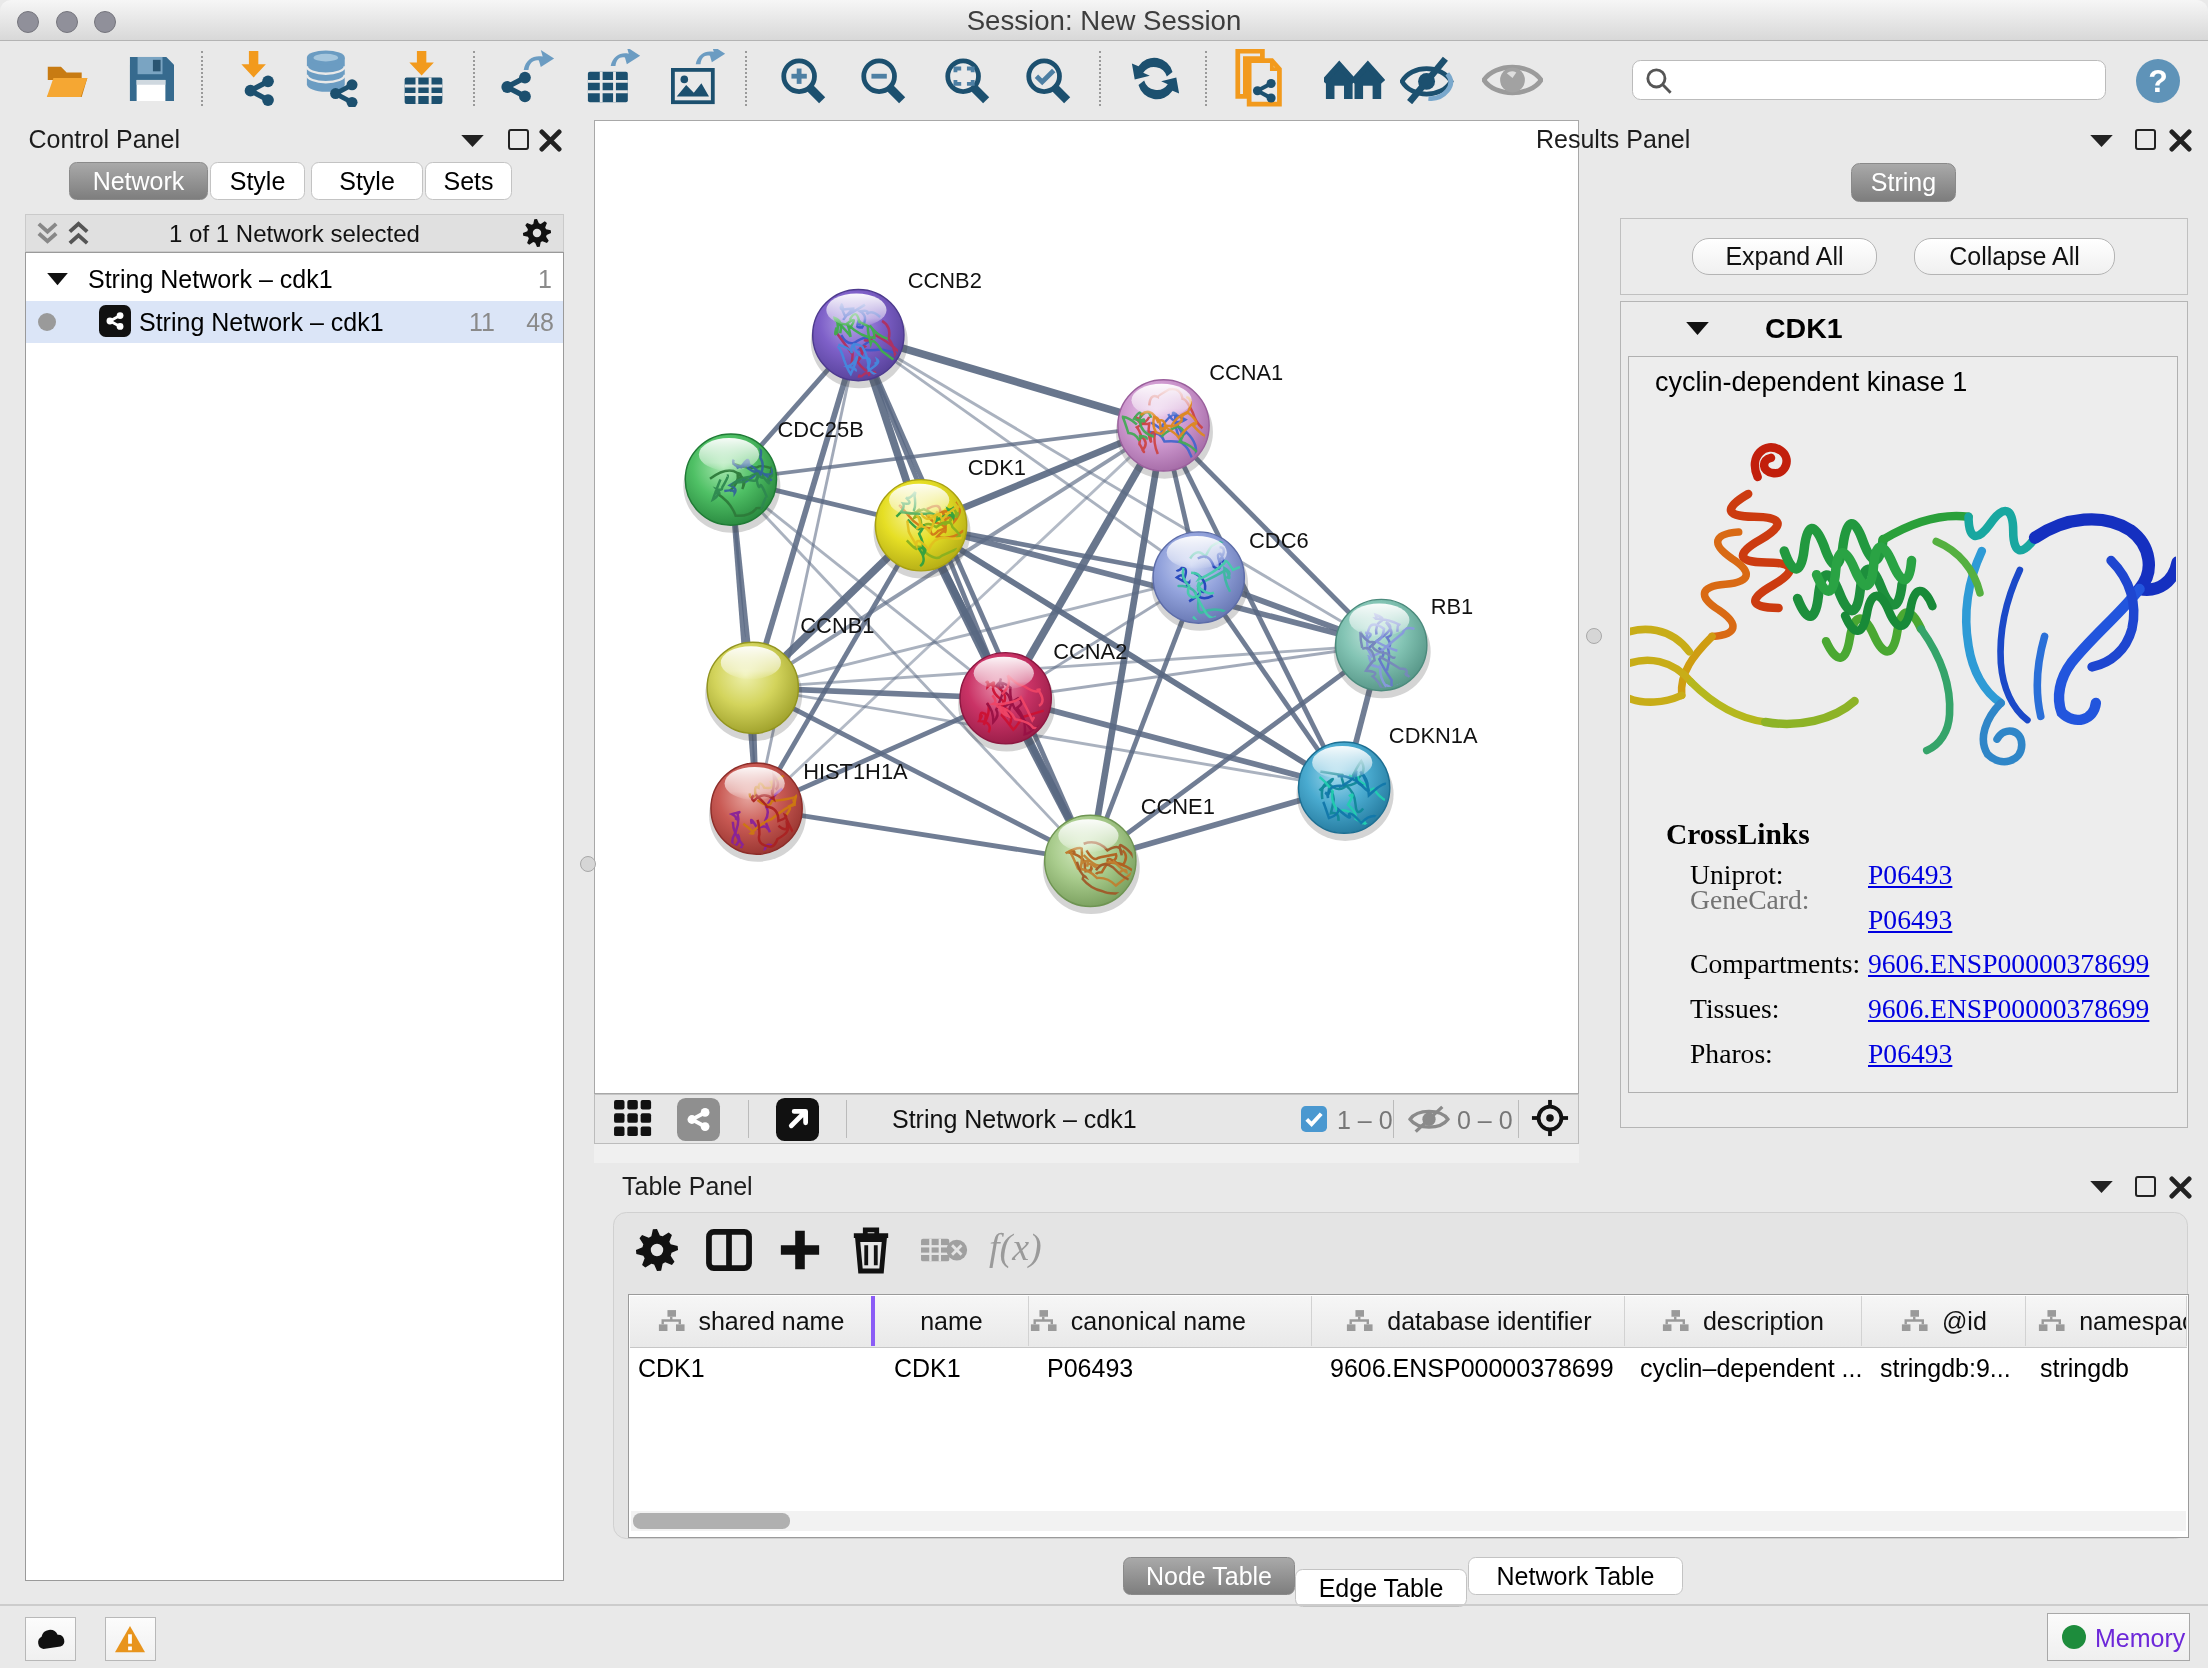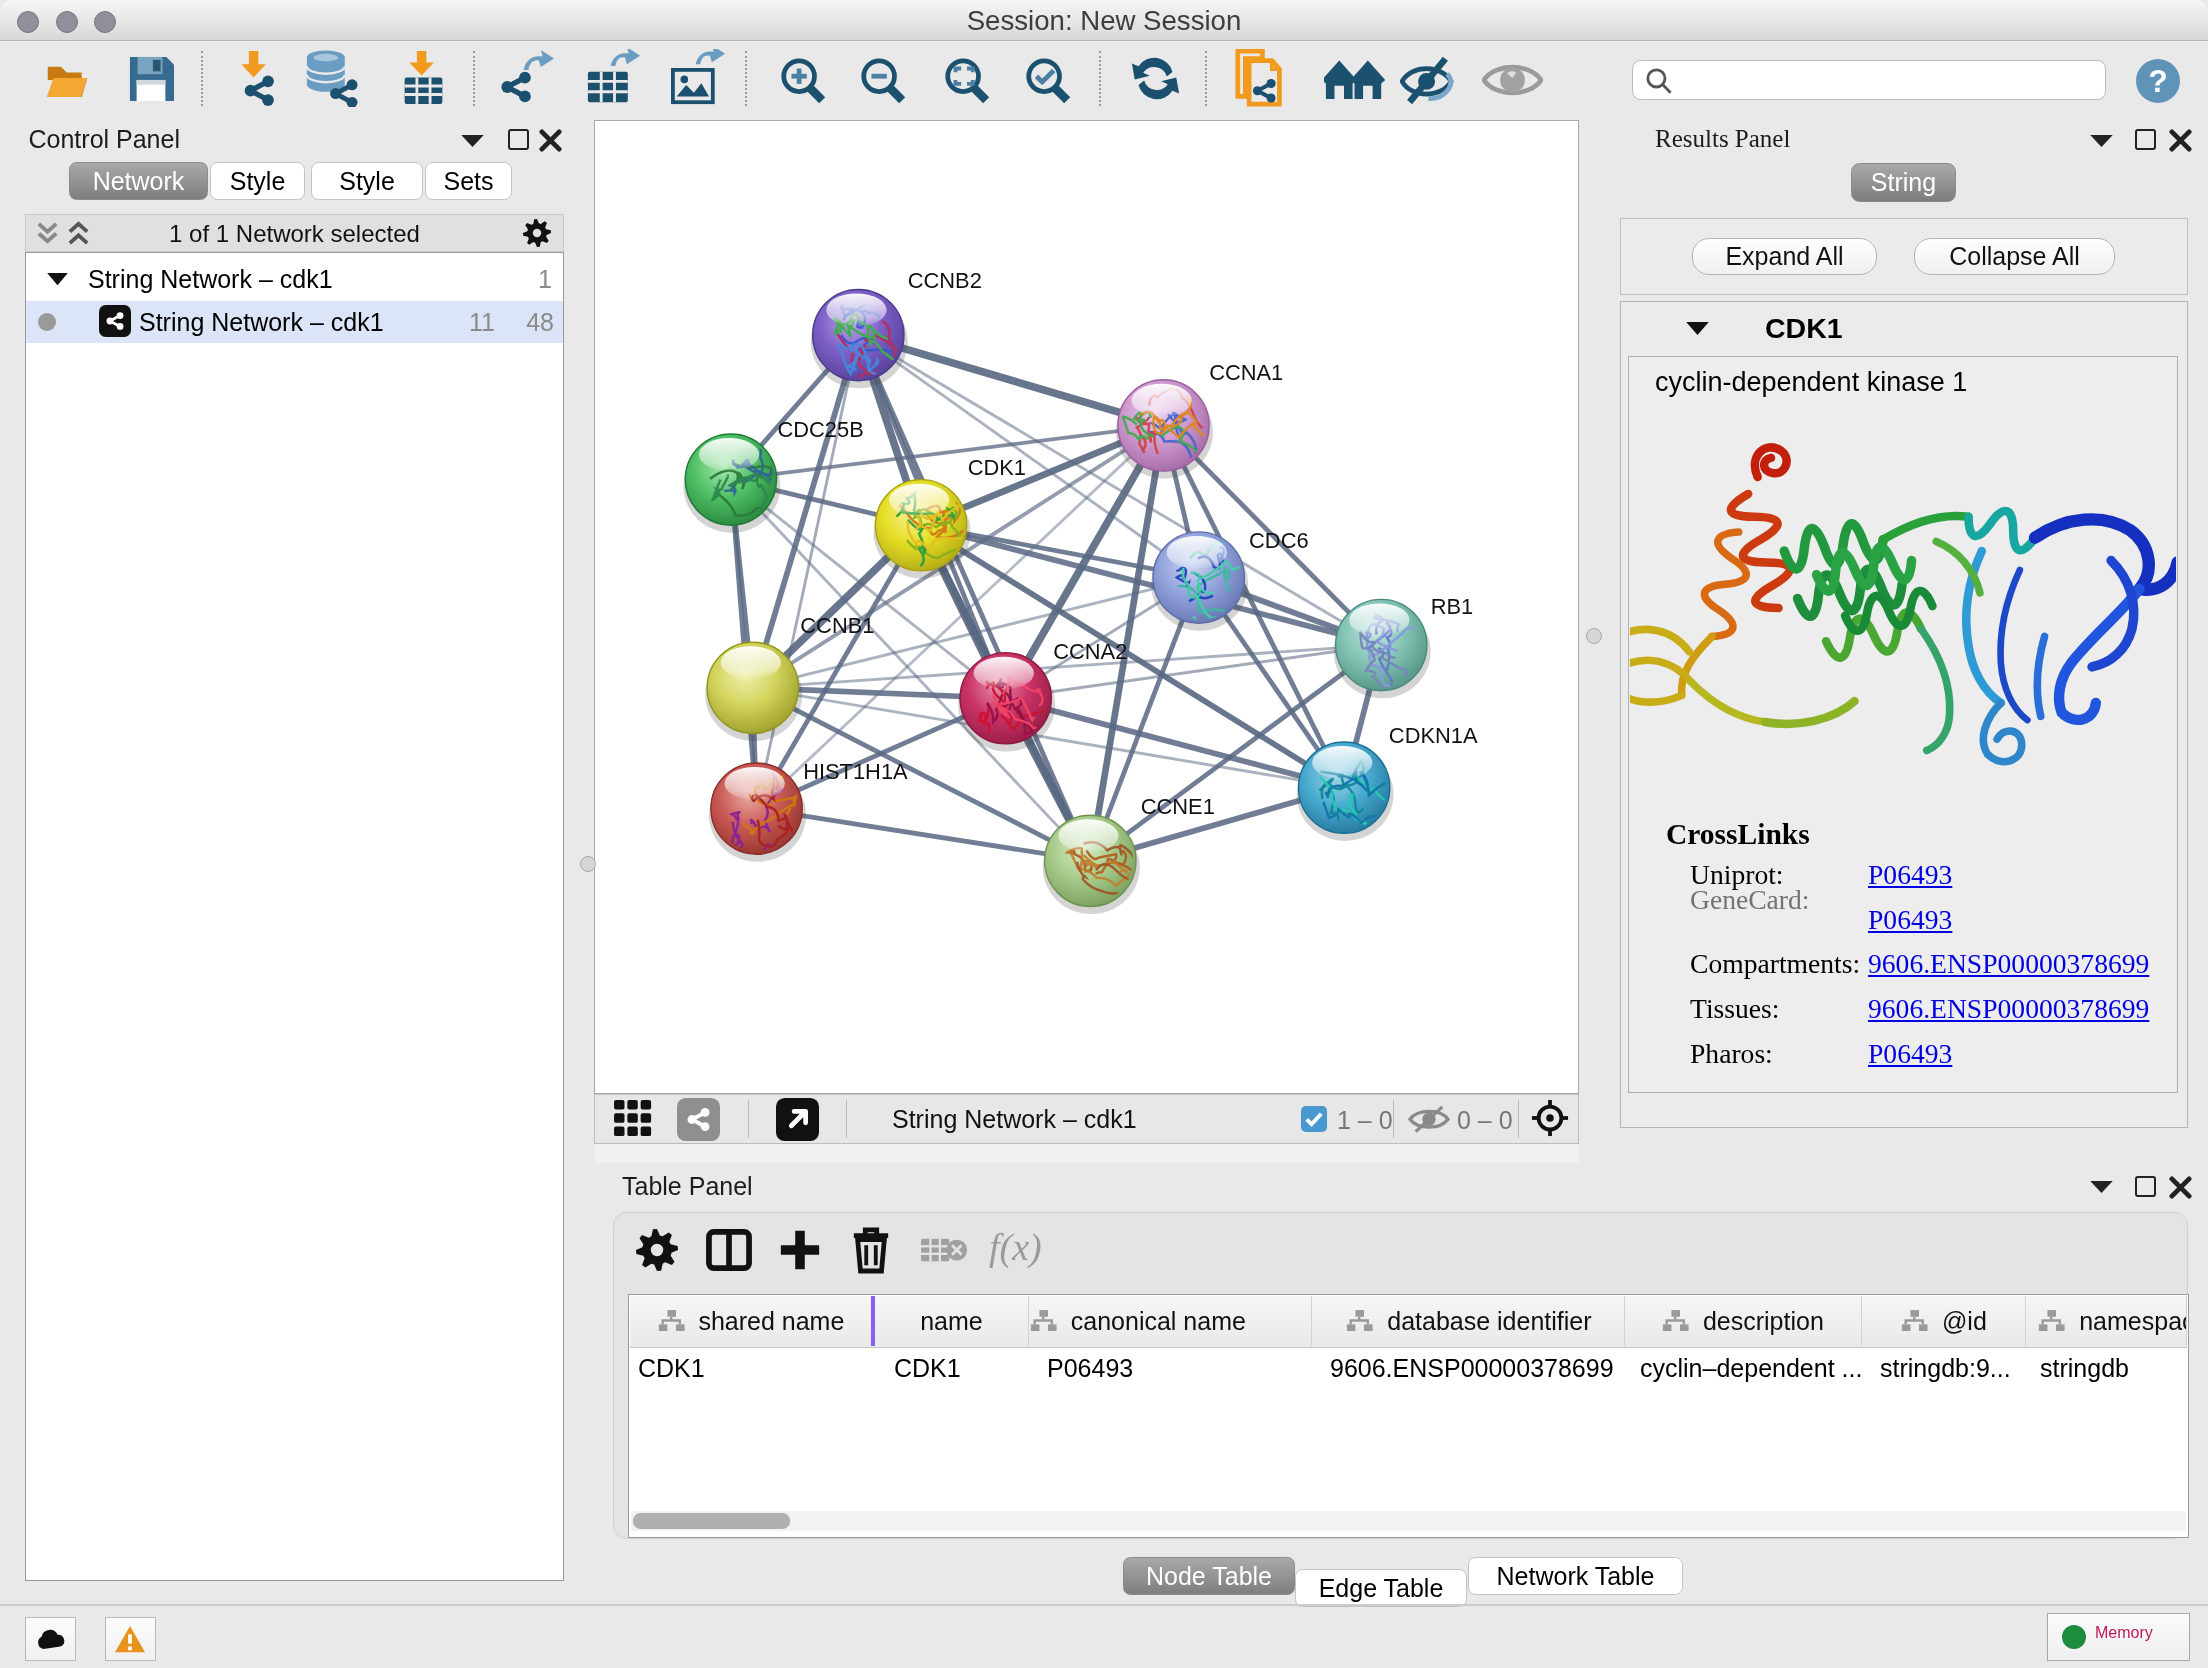--- a/index.html
+++ b/index.html
@@ -560,21 +560,21 @@
 <circle cx="20" cy="20" r="4" fill="#111"></circle>
 <g stroke="#111" stroke-width="4">
       <line x1="20" y1="1" x2="20" y2="9"></line>
       <line x1="20" y1="31" x2="20" y2="39"></line>
       <line x1="1" y1="20" x2="9" y2="20"></line>
       <line x1="31" y1="20" x2="39" y2="20"></line>
     </g>
 </svg>
 <div class="abs" style="left:594px;top:1144px;width:985px;height:19px;background:#f0f0f0;"></div>
 
-<div class="abs panel-title" style="left:1655px;top:125px;font-family:Liberation Serif, serif;">Results Panel</div>
+<div class="abs panel-title" style="left:1536px;top:125px;">Results Panel</div>
 <svg class="abs" style="left:2089px;top:133px" width="25" height="15" viewBox="0 0 26 16">
     <path d="M1 2 h24 l-12 13 z" fill="#222"></path>
   </svg>
 <div class="abs" style="left:2135px;top:129px;width:21px;height:21px;border:2.9px solid #222;border-radius:2.9px"></div>
 <svg class="abs" style="left:2169px;top:129px" width="23" height="23" viewBox="0 0 24 24">
     <path d="M3 3 L21 21 M21 3 L3 21" stroke="#222" stroke-width="5" stroke-linecap="round"></path>
   </svg>
 <div class="abs" style="left:1851px;top:163px;width:105px;height:39px;border-radius:8.6px;background:linear-gradient(#a9a9a9,#7d7d7d);color:#fff;font-size:25px;display:flex;align-items:center;justify-content:center;border:1px solid #8a8a8a">String</div>
 <div class="abs" style="left:1620px;top:218px;width:568px;height:77px;background:#ebebeb;border:1.9px solid #c0c0c0;"></div>
 <div class="btn" style="left:1692px;top:238px;width:185px;height:37px;">Expand All</div>
@@ -754,13 +754,13 @@
     <path d="M10 22 a7 7 0 0 1 -2 -13 a9 9 0 0 1 17 -2 a6.5 6.5 0 0 1 3 12.5 z" fill="#111"></path>
   </svg>
 <div class="abs" style="left:105px;top:1617px;width:51px;height:44px;background:linear-gradient(#fcfcfc,#f0f0f0);border:1.9px solid #b8b8b8;"></div>
 <svg class="abs" style="left:113px;top:1624px" width="34" height="30" viewBox="0 0 36 32">
     <path d="M18 2 L34 30 H2 Z" fill="#e8941c"></path>
     <rect x="16" y="11" width="4" height="10" fill="#fff"></rect>
     <rect x="16" y="24" width="4" height="4" fill="#fff"></rect>
   </svg>
 <div class="abs" style="left:2047px;top:1613px;width:143px;height:48px;background:linear-gradient(#fbfbfb,#efefef);border:1.9px solid #a8a8a8;"></div>
 <div class="abs" style="left:2062px;top:1625px;width:24px;height:24px;border-radius:50%;background:#1d8c3c;"></div>
-<div class="abs" style="left:2095px;top:1624px;font-size:16px;color:#be185d">Memory</div>
+<div class="abs" style="left:2095px;top:1624px;font-size:25px;color:#6d28d9">Memory</div>
 
 </body></html>

